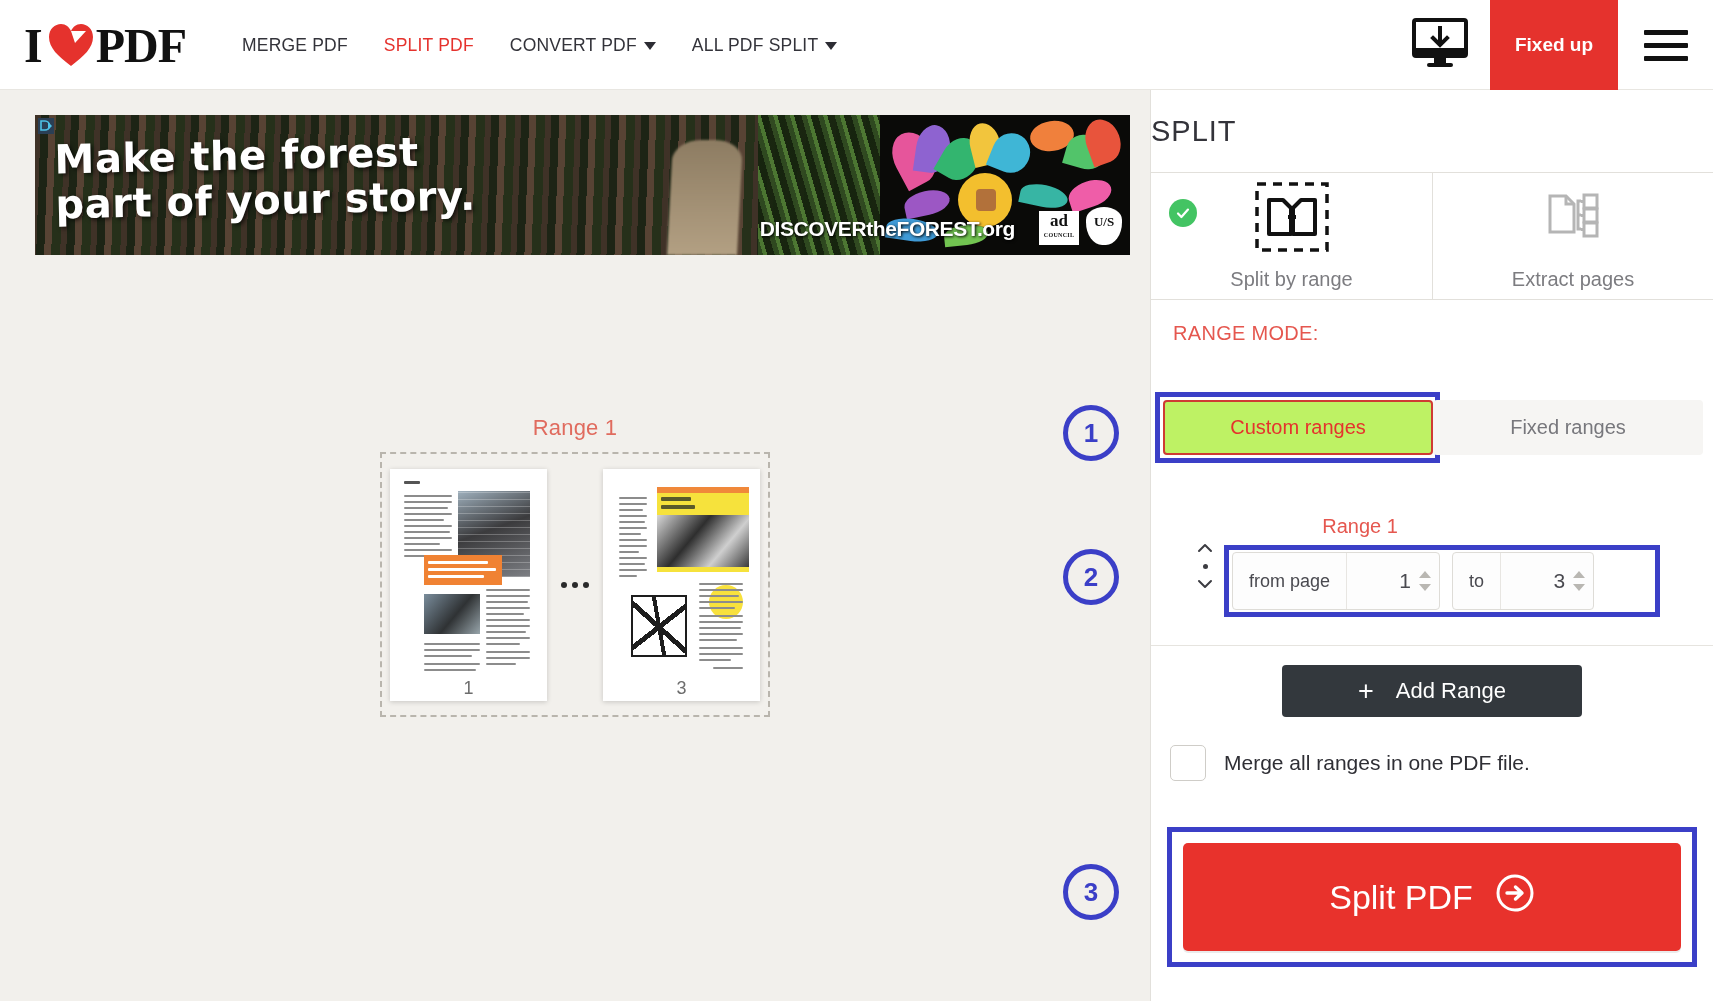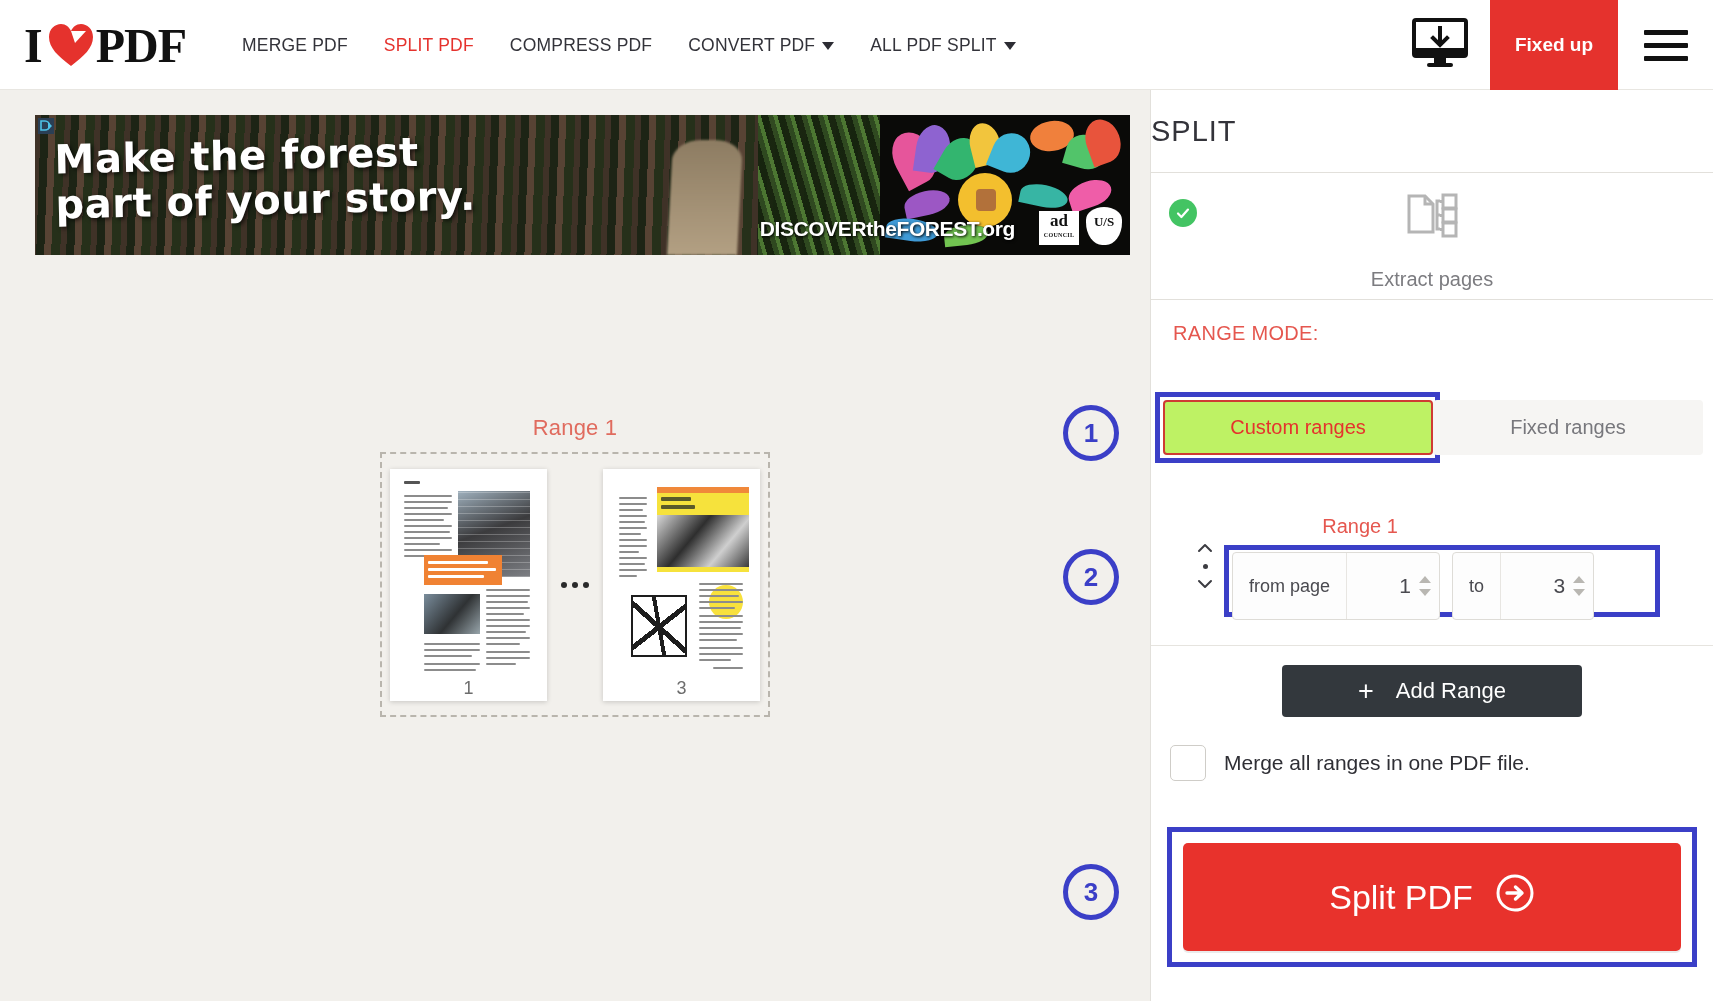--- a/index.html
+++ b/index.html
@@ -324,21 +324,21 @@
   }
   .range-inputs {
     position: absolute; left: 1232px; top: 552px;
     display: flex; gap: 12px; height: 58px;
   }
   .field {
     display: flex; align-items: stretch;
     border: 1px solid #dedcd7;
     border-radius: 4px;
     background: #fdfdfd;
-    height: 68px;
+    height: 58px;
   }
   .field .lbl {
     display: flex; align-items: center;
     padding: 0 16px;
     font-size: 18px; color: #4a4a50;
     border-right: 1px solid #e8e6e2;
   }
   .field .numwrap {
     display: flex; align-items: center;
     padding: 0 8px 0 14px;
@@ -438,21 +438,20 @@
         <path d="M23 43 C10 33 1 25 1 14 C1 6 7 1 13 1 C18 1 21 4 23 8 C25 4 28 1 33 1 C39 1 45 6 45 14 C45 25 36 33 23 43 Z" fill="#e5322d"></path>
         <path d="M23 8 L38 8 L27 20 Z" fill="#ffffff"></path>
       </svg>
     </span>
     <span>PDF</span>
   </div>
 
   <nav class="nav">
     <a>MERGE PDF</a>
     <a class="active">SPLIT PDF</a>
-    <a>COMPRESS PDF</a>
     <a><span>CONVERT PDF</span><i class="caret"></i></a>
     <a><span>ALL PDF SPLIT</span><i class="caret"></i></a>
   </nav>
 
   <div class="header-spacer"></div>
 
   <div class="desktop-btn">
     <span>
       <svg width="56" height="50" viewBox="0 0 56 50">
         <rect x="2" y="2" width="52" height="36" rx="2" fill="none" stroke="#111" stroke-width="4"></rect>
@@ -630,20 +629,31 @@
   <div class="panel-title">SPLIT</div>
 
   <div class="mode-tabs">
 
     <div class="check-badge">
       <svg width="16" height="16" viewBox="0 0 16 16">
         <path d="M3 8.5 L6.4 12 L13 4.6" fill="none" stroke="#ffffff" stroke-width="2.2" stroke-linecap="round" stroke-linejoin="round"></path>
       </svg>
     </div>
 
+    <div class="mode-tab">
+      <span>
+        <svg width="74" height="70" viewBox="0 0 74 70">
+          <rect x="2" y="2" width="70" height="66" fill="none" stroke="#111" stroke-width="3.5" stroke-dasharray="9 7"></rect>
+          <path d="M14 18 h14 l8 8 v26 h-22 z" fill="none" stroke="#111" stroke-width="4" stroke-linejoin="round"></path>
+          <path d="M60 18 h-14 l-8 8 v26 h22 z" fill="none" stroke="#111" stroke-width="4" stroke-linejoin="round"></path>
+          <rect x="33" y="33" width="8" height="4" fill="#111"></rect>
+        </svg>
+      </span>
+      <span class="tab-label">Split by range</span>
+    </div>
 
     <div class="mode-tab">
       <span>
         <svg width="74" height="70" viewBox="0 0 74 70">
           <path d="M14 14 h16 l8 8 v28 h-24 z" fill="none" stroke="#b5b5b5" stroke-width="3"></path>
           <path d="M30 14 v8 h8" fill="none" stroke="#b5b5b5" stroke-width="3"></path>
           <path d="M45 19 h-3 v28 h3 M42 33 h3" fill="none" stroke="#b5b5b5" stroke-width="3"></path>
           <rect x="48" y="13" width="13" height="13" fill="none" stroke="#b5b5b5" stroke-width="3"></rect>
           <rect x="48" y="27" width="13" height="13" fill="none" stroke="#b5b5b5" stroke-width="3"></rect>
           <rect x="48" y="41" width="13" height="13" fill="none" stroke="#b5b5b5" stroke-width="3"></rect>

